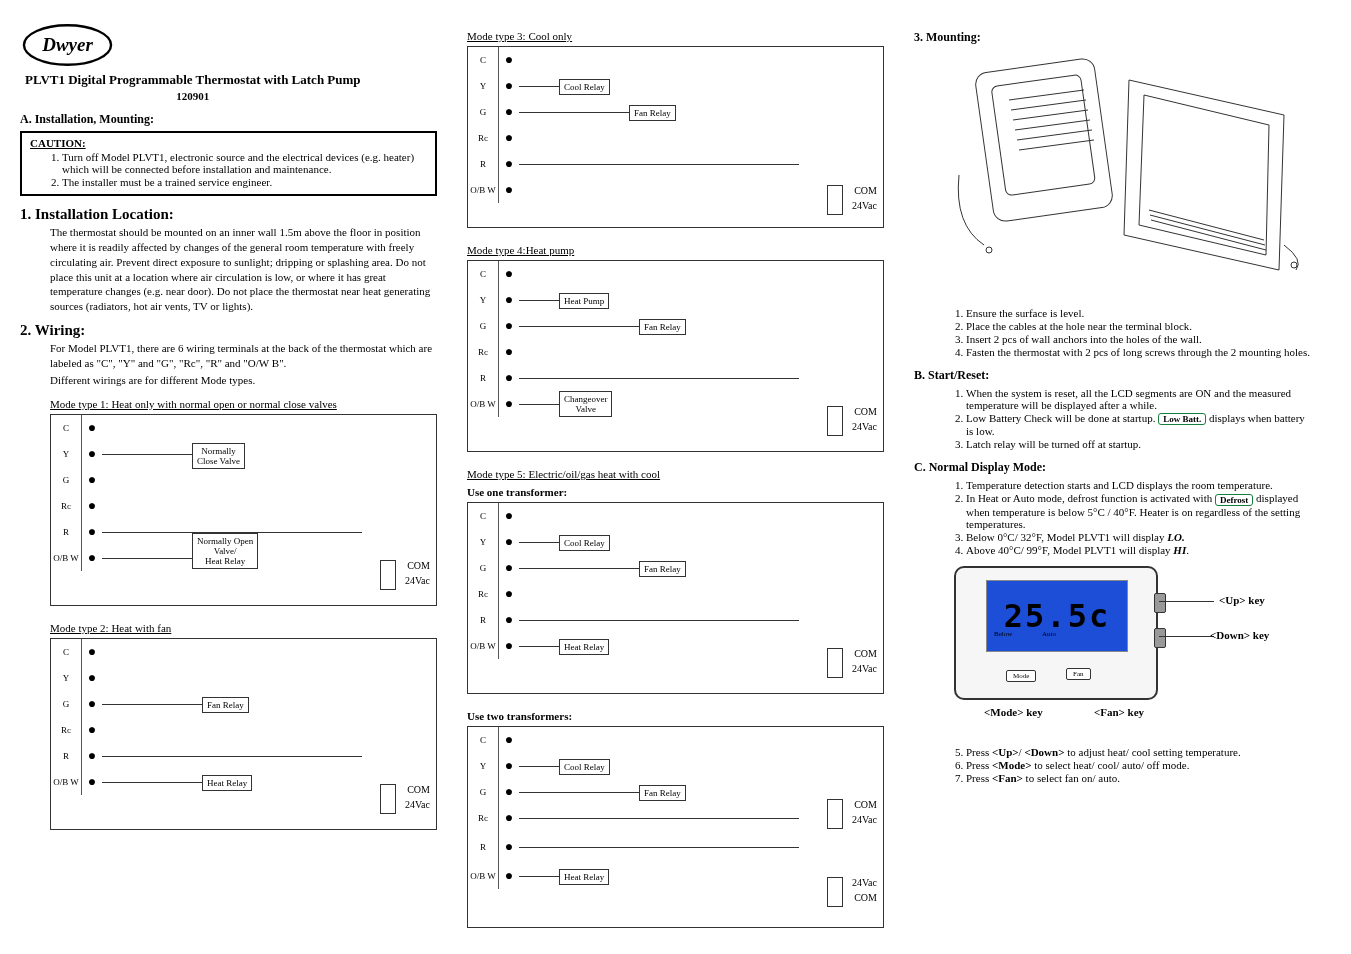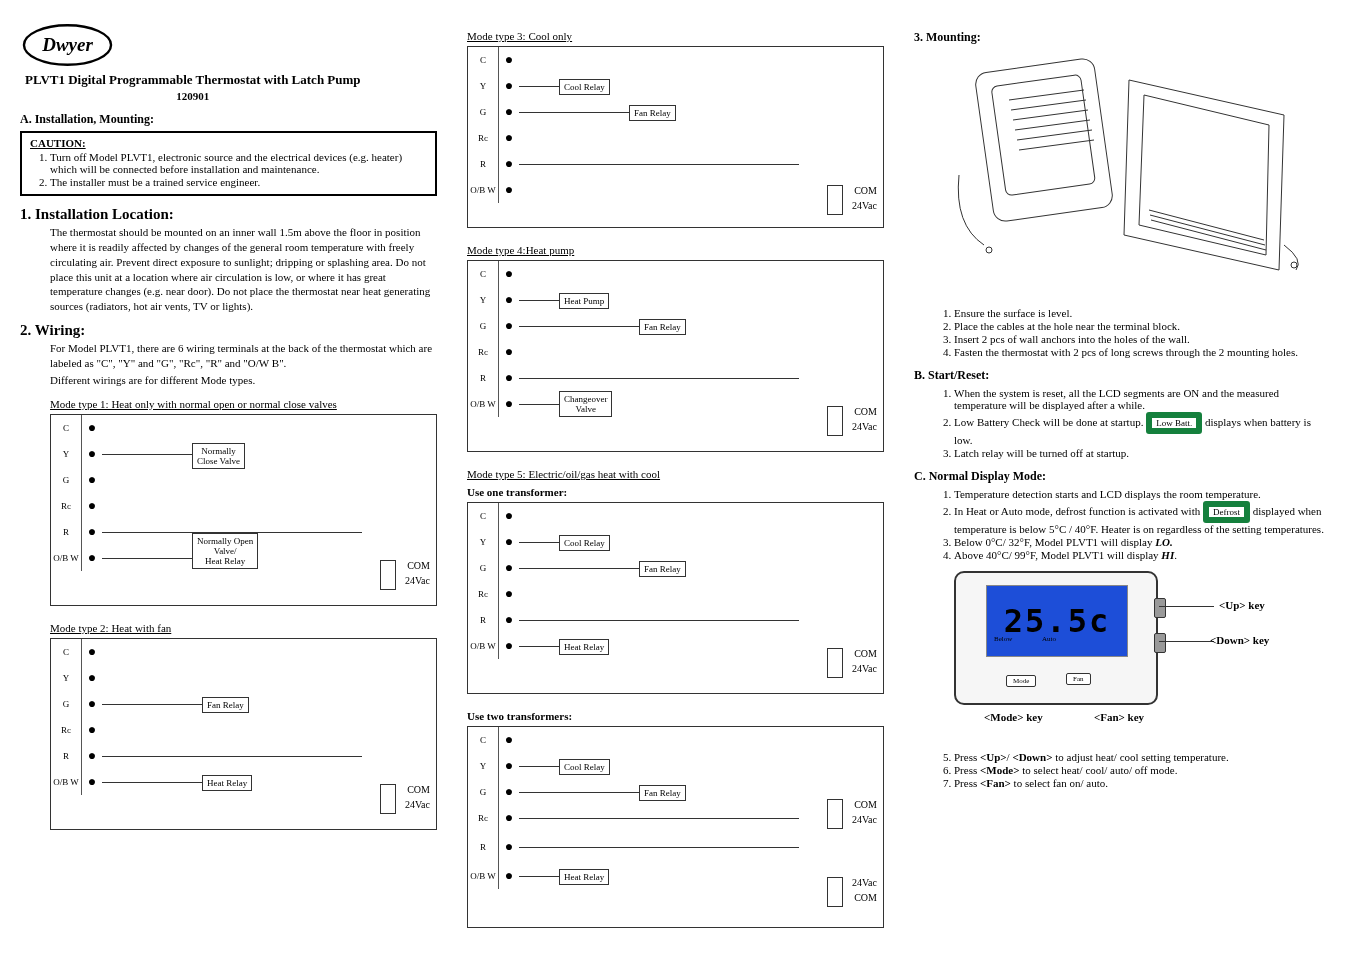--- a/index.html
+++ b/index.html
@@ -53,21 +53,21 @@
   }
   .caution-title {
     font-weight: bold;
     text-decoration: underline;
   }
   ol, ul {
     margin: 2px 0;
     padding-left: 20px;
   }
   li {
-    margin: 1px 0;
+    margin: 1px 12px;
   }
   .subhead {
     font-weight: bold;
     font-size: 15px;
     margin-top: 8px;
   }
   .para {
     margin: 2px 0 2px 30px;
     line-height: 1.35;
   }
@@ -142,25 +142,25 @@
   }
   .supply-box {
     position: absolute;
     right: 40px;
     border: 1px solid #333;
     width: 14px;
     height: 28px;
   }
   .badge {
     display: inline-block;
-    border: 6px solid #15803d;
+    border: 1px solid #15803d;
     border-radius: 3px;
     padding: 0 4px;
     font-size: 9px;
-    font-weight: normal;
+    font-weight: bold;
     vertical-align: middle;
   }
   .device-illus {
     margin: 10px 0 10px 40px;
   }
   .display-diag {
     margin: 10px 0 10px 40px;
     position: relative;
   }
   .display-body {

